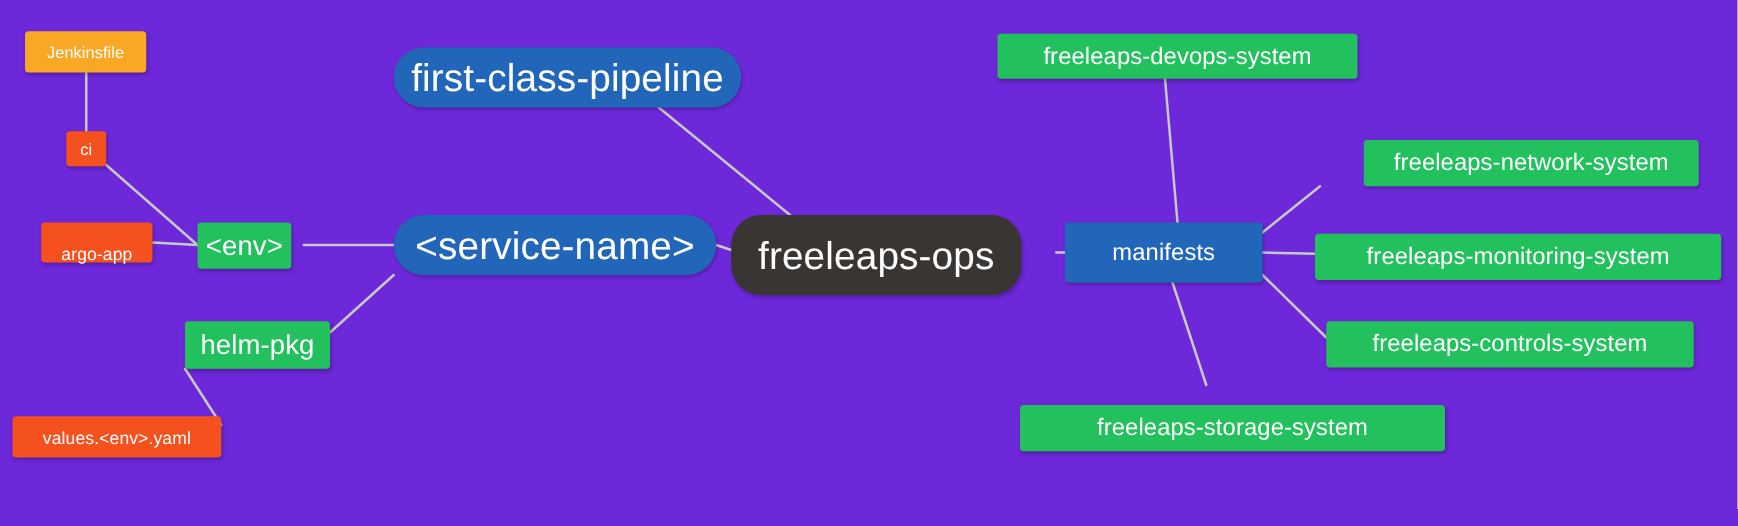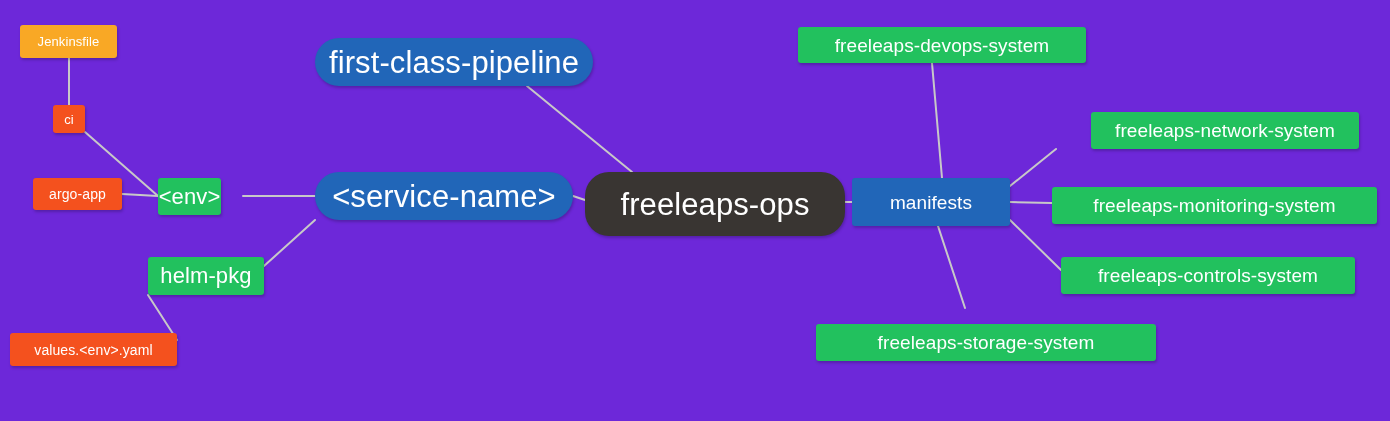--- a/index.html
+++ b/index.html
@@ -78,39 +78,39 @@
       <line x1="1010" y1="220" x2="1061" y2="270" stroke="#c8c8c8" stroke-width="2" stroke-linecap="round"></line>
       <line x1="938" y1="226" x2="965" y2="308" stroke="#c8c8c8" stroke-width="2" stroke-linecap="round"></line>
     </svg>
   <div id="node-layer">
       <div class="node node-orange size-xxs" style="left: 20px; top: 25px; width: 97px; height: 33px;">
         <span>Jenkinsfile</span>
       </div>
       <div class="node node-red size-xxs" style="left: 53px; top: 105px; width: 32px; height: 28px;">
         <span>ci</span>
       </div>
-      <div class="node node-red size-xs" style="left: 33px; top: 178px; width: 89px; height: 32px;">
+      <div class="node node-red size-xs" style="left: 33px; top: 178px; width: 89px; height: 32px; align-items: flex-end;">
         <span>argo-app</span>
       </div>
-      <div class="node node-green size-md" style="left: 158px; top: 178px; width: 63px; height: 37px;">
+      <div class="node node-green size-md" style="left: 158px; top: 178px; width: 75px; height: 37px;">
         <span>&lt;env&gt;</span>
       </div>
       <div class="node node-green size-md" style="left: 148px; top: 257px; width: 116px; height: 38px;">
         <span>helm-pkg</span>
       </div>
       <div class="node node-red size-xs" style="left: 10px; top: 333px; width: 167px; height: 33px;">
         <span>values.&lt;env&gt;.yaml</span>
       </div>
       <div class="node node-blue size-xl" style="left: 315px; top: 38px; width: 278px; height: 48px;">
         <span>first-class-pipeline</span>
       </div>
       <div class="node node-blue size-xl" style="left: 315px; top: 172px; width: 258px; height: 48px;">
         <span>&lt;service-name&gt;</span>
       </div>
-      <div class="node node-root size-xl" style="left: 585px; top: 172px; width: 260px; height: 64px;">
+      <div class="node node-root size-xl" style="left: 585px; top: 172px; width: 232px; height: 64px;">
         <span>freeleaps-ops</span>
       </div>
       <div class="node node-blue size-lg" style="left: 852px; top: 178px; width: 158px; height: 48px;">
         <span>manifests</span>
       </div>
       <div class="node node-green size-sm" style="left: 798px; top: 27px; width: 288px; height: 36px; align-items: center;">
         <span>freeleaps-devops-system</span>
       </div>
       <div class="node node-green size-sm" style="left: 1056px; top: 112px; width: 268px; height: 37px; margin-left: 35px;">
         <span>freeleaps-network-system</span>

